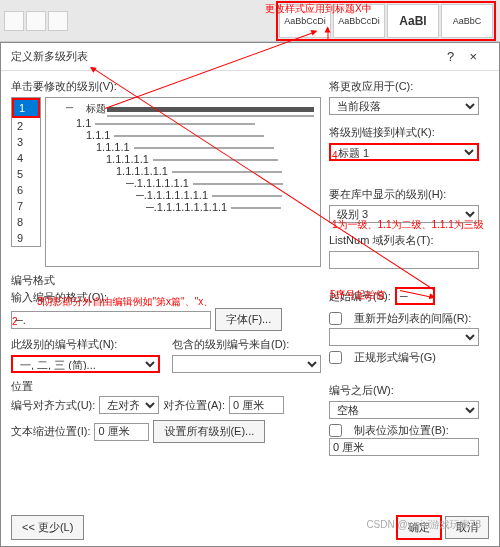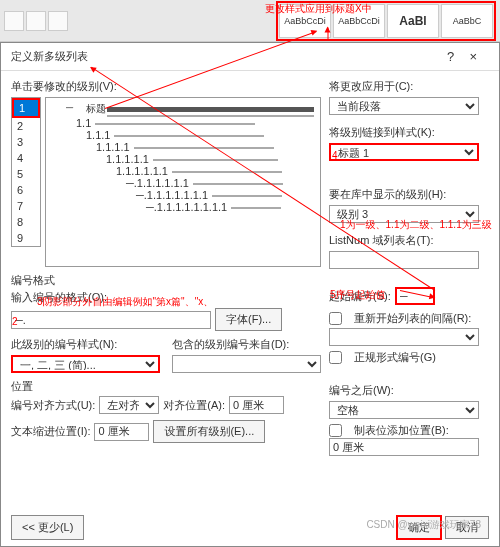--- a/index.html
+++ b/index.html
@@ -170,18 +170,18 @@
   </div>
 
   <span class="watermark">CSDN @weixi游戏玩家78</span>
 </div>
 
 <span class="annot" style="top:2px;left:265px">更改样式应用到标题X中</span>
 <span class="annot" style="top:316px;left:12px">2</span>
 <span class="annot" style="top:295px;left:37px">3阴影部分外自由编辑例如"第x篇"、"x、</span>
 <span class="annot" style="top:150px;left:332px">4</span>
 <span class="annot" style="top:288px;left:330px">5序号起始值</span>
-<span class="annot" style="top:218px;left:340px">1为一级、1.1为二级、1.1.1为三级</span>
+<span class="annot" style="top:218px;left:332px">1为一级、1.1为二级、1.1.1为三级</span>
 
 <div class="arrow" style="top:108px;left:105px;width:225px;transform:rotate(-20deg)"></div>
 <div class="arrow" style="top:40px;left:328px;width:13px;transform:rotate(-90deg)"></div>
 <div class="arrow" style="top:290px;left:435px;width:410px;transform:rotate(-147deg)"></div>
 <div class="arrow" style="top:290px;left:400px;width:35px;transform:rotate(12deg)"></div>
 
 </body></html>

